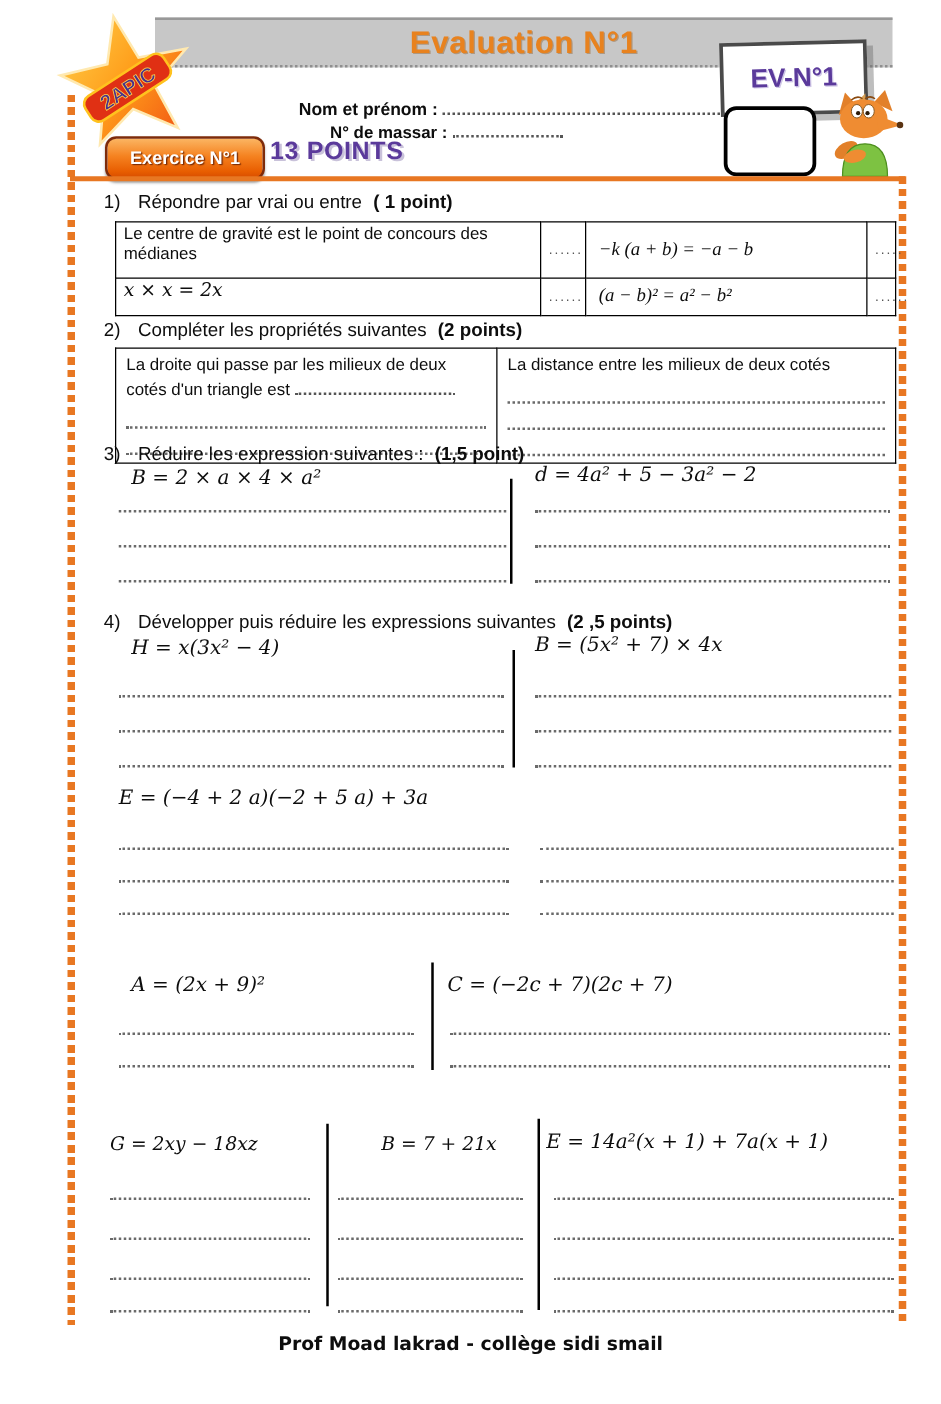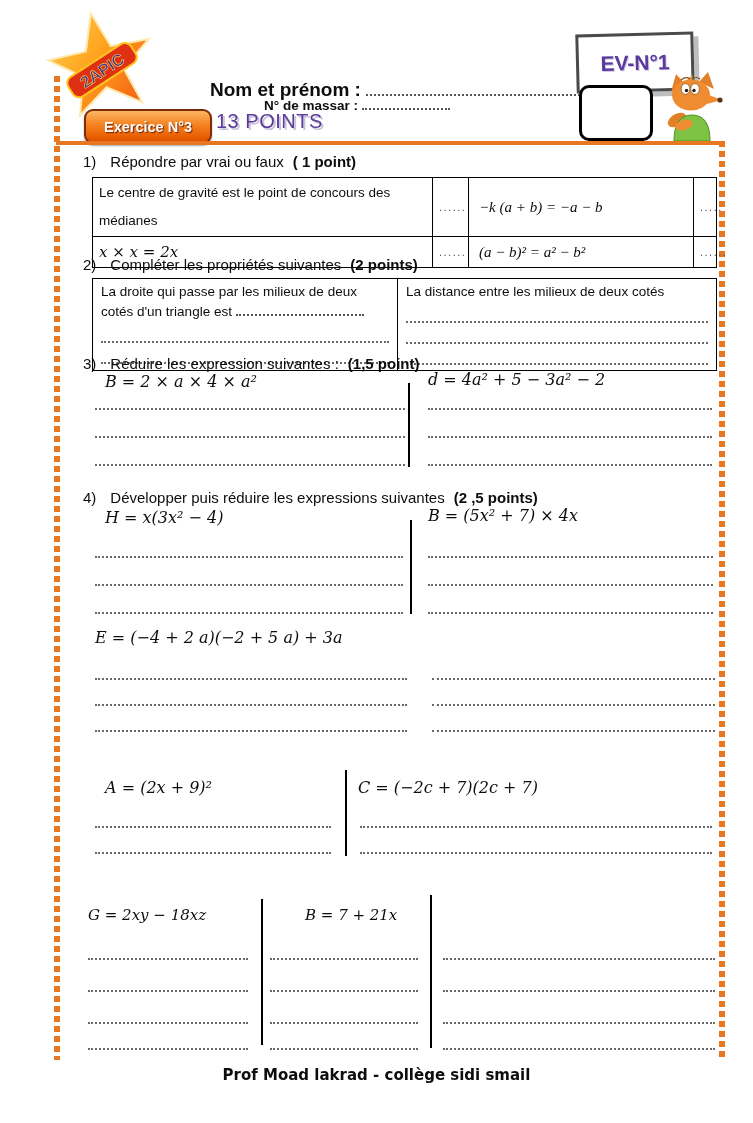--- a/index.html
+++ b/index.html
@@ -17,31 +17,31 @@
   .star-badge{position:absolute;left:44px;top:10px;width:116px;height:112px;}
 
   .ev-tag{position:absolute;left:576px;top:33px;width:112px;height:53px;background:#fff;
           border:3px solid #4a4a4a;box-shadow:5px 5px 0 rgba(110,110,110,.45);
           display:flex;align-items:center;justify-content:center;transform:rotate(-1.5deg);}
   .ev-tag-label{font-size:21px;font-weight:bold;color:var(--purple,#5B3A9B);
           text-shadow:1px 1px 0 #cfc6e6;}
   .ev-fold{position:absolute;right:-1px;bottom:-1px;width:0;height:0;
           border-top:14px solid transparent;border-right:14px solid #D8A055;}
 
-  .name-line{position:absolute;left:210px;top:79px;font-size:19px;font-weight:bold;white-space:nowrap;}
+  .name-line{position:absolute;left:239px;top:79px;font-size:14px;font-weight:bold;white-space:nowrap;}
   .massar-line{position:absolute;left:264px;top:98px;font-size:13.5px;font-weight:bold;white-space:nowrap;}
   .dot-fill{display:inline-block;height:10px;border-bottom:2px dotted #555;vertical-align:baseline;}
   .w-name{width:250px;} .w-massar{width:88px;} .w-est{width:128px;}
 
   .exercise-btn{position:absolute;left:84px;top:109px;width:124px;height:31px;
           border:2px solid #7E2B0A;border-radius:9px;
           background:linear-gradient(#FBB562,#F58220 45%,#E85D00 85%,#D84E00);
           color:#fff;font-size:14.5px;font-weight:bold;display:flex;align-items:center;justify-content:center;
           text-shadow:1px 1px 1px #6d2405;box-shadow:0 2px 2px rgba(0,0,0,.35);}
-  .points-total{position:absolute;left:216px;top:110px;font-size:20px;font-weight:normal;
+  .points-total{position:absolute;left:216px;top:110px;font-size:20px;font-weight:bold;
           color:var(--purple,#5B3A9B);letter-spacing:.5px;text-shadow:2px 2px 0 #c9c2da;}
 
   .grade-box{position:absolute;left:579px;top:85px;width:68px;height:50px;background:#fff;
           border:3.5px solid #000;border-radius:10px;}
   .fox-mascot{position:absolute;left:660px;top:68px;width:64px;height:74px;}
 
   
   .frame-left{position:absolute;left:54px;top:76px;width:6px;height:984px;
           background:repeating-linear-gradient(to bottom,var(--accent-orange,#E87722) 0 6px,transparent 6px 10px);}
   .frame-right{position:absolute;left:719px;top:141px;width:6px;height:919px;
@@ -50,41 +50,44 @@
           background:var(--accent-orange,#E87722);}
 
   
   .q-header{position:absolute;left:83px;font-size:15px;white-space:nowrap;}
   .q-num{margin-right:14px;}
   .q-points{font-weight:bold;margin-left:9px;}
 
   table{border-collapse:collapse;}
   .tbl{position:absolute;left:92px;width:624px;table-layout:fixed;}
   .tbl td{border:1.6px solid #000;padding:1px 6px;vertical-align:top;}
-  .stmt{font-size:13.5px;line-height:28px;}
+  .stmt{font-size:13.5px;line-height:16px;}
   .dots-cell{font-size:11px;color:#555;letter-spacing:1.5px;text-align:center;vertical-align:middle !important;}
   .math{font-family:"DejaVu Serif",serif;font-style:italic;}
   .frm-cell{font-size:15px;vertical-align:middle !important;padding-left:10px !important;font-family:Liberation Serif, serif;}
 
   .prop-cell{font-size:13.5px;line-height:20px;padding:3px 8px 5px !important;}
   .cell-dot{height:19px;border-bottom:2px dotted #6a6a6a;}
 
   .formula{position:absolute;font-size:16px;white-space:nowrap;}
   .formula-sm{font-size:15px;}
   .vline{position:absolute;width:2px;background:#000;}
   .dot-line{position:absolute;height:0;border-bottom:2px dotted #6a6a6a;}
 
   .footer{position:absolute;left:0;top:1066px;width:753px;text-align:center;
           font-family:"DejaVu Sans",sans-serif;font-weight:bold;font-size:15px;}
 </style>
 </head>
 <body>
 
 <div class="page">
 
+  <div class="banner">
+    <span class="banner-title">Evaluation N°1</span>
+  </div>
 
   <div class="star-badge">
     <svg viewBox="0 0 110 108" width="116" height="112">
       <defs>
         <linearGradient id="starg" x1="0" y1="0" x2="1" y2="1">
           <stop offset="0" stop-color="#FFD34D"></stop>
             <stop offset="0.5" stop-color="#FF9E1B"></stop>
             <stop offset="1" stop-color="#F04E12"></stop>
         </linearGradient>
       </defs>
@@ -103,21 +106,21 @@
 
   <div class="name-line">
     <span>Nom et prénom :</span>
     <span class="dot-fill w-name"></span>
   </div>
   <div class="massar-line">
     <span>N° de massar :</span>
     <span class="dot-fill w-massar"></span>
   </div>
 
-  <div class="exercise-btn">Exercice N°3</div>
+  <div class="exercise-btn">Exercice N°1</div>
   <div class="points-total">13 POINTS</div>
 
   <div class="grade-box"></div>
   <div class="fox-mascot">
     <svg viewBox="0 0 62 74" width="64" height="74">
       <ellipse cx="16" cy="52" rx="10" ry="6" fill="#E2802A" transform="rotate(-30 16 52)"></ellipse>
       <path d="M13 73 Q13 47 31 47 Q49 47 49 73 Z" fill="#7DC242" stroke="#4e8f1f" stroke-width="1"></path>
       <polygon points="10,24 15,6 25,17" fill="#E2802A"></polygon>
       <polygon points="53,21 47,4 38,14" fill="#E2802A"></polygon>
       <ellipse cx="30" cy="27" rx="19" ry="15.5" fill="#EF8C32"></ellipse>
@@ -130,21 +133,21 @@
       <path d="M20 12 q5 -4 9 -1 M31 11 q4 -3 8 0" stroke="#8a4a10" stroke-width="1.2" fill="none"></path>
       <ellipse cx="23" cy="57" rx="9" ry="5" fill="#EF8C32" transform="rotate(-15 23 57)"></ellipse>
     </svg>
   </div>
 
   <div class="frame-left"></div>
   <div class="frame-top"></div>
   <div class="frame-right"></div>
 
   <div class="q-header" style="top:153px">
-    <span class="q-num">1)</span><span class="q-title">Répondre par vrai ou faux</span><span class="q-points">( 1 point)</span>
+    <span class="q-num">1)</span><span class="q-title">Répondre par vrai ou entre</span><span class="q-points">( 1 point)</span>
   </div>
   <table class="tbl" style="top:177px">
     <colgroup>
         <col style="width:340px">
         <col style="width:36px">
         <col style="width:225px">
         <col style="width:23px">
       </colgroup>
     <tbody>
         <tr style="height:45px">
@@ -225,20 +228,21 @@
   <div class="formula math" style="left:105px;top:778px">A = (2x + 9)²</div>
   <div class="formula math" style="left:358px;top:778px">C = (−2c + 7)(2c + 7)</div>
   <div class="vline" style="left:345px;top:770px;height:86px"></div>
   <div class="dot-line" style="left:95px;top:826px;width:236px"></div>
   <div class="dot-line" style="left:95px;top:852px;width:236px"></div>
   <div class="dot-line" style="left:360px;top:826px;width:352px"></div>
   <div class="dot-line" style="left:360px;top:852px;width:352px"></div>
 
   <div class="formula math formula-sm" style="left:88px;top:906px">G = 2xy − 18xz</div>
   <div class="formula math formula-sm" style="left:305px;top:906px">B = 7 + 21x</div>
+  <div class="formula math" style="left:437px;top:903px">E = 14a²(x + 1) + 7a(x + 1)</div>
   <div class="vline" style="left:261px;top:899px;height:146px"></div>
   <div class="vline" style="left:430px;top:895px;height:153px"></div>
   <div class="dot-line" style="left:88px;top:958px;width:160px"></div>
   <div class="dot-line" style="left:88px;top:990px;width:160px"></div>
   <div class="dot-line" style="left:88px;top:1022px;width:160px"></div>
   <div class="dot-line" style="left:88px;top:1048px;width:160px"></div>
   <div class="dot-line" style="left:270px;top:958px;width:148px"></div>
   <div class="dot-line" style="left:270px;top:990px;width:148px"></div>
   <div class="dot-line" style="left:270px;top:1022px;width:148px"></div>
   <div class="dot-line" style="left:270px;top:1048px;width:148px"></div>

